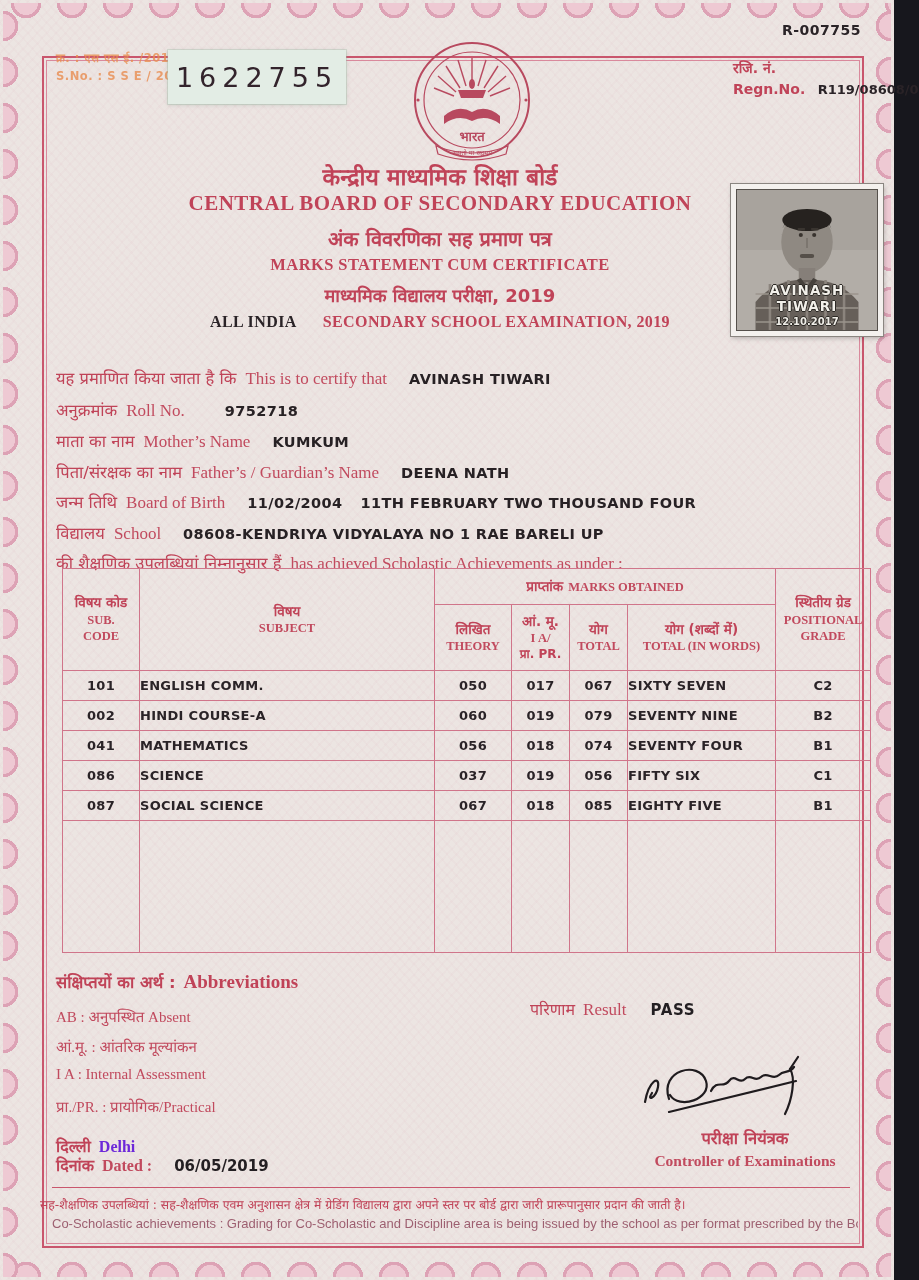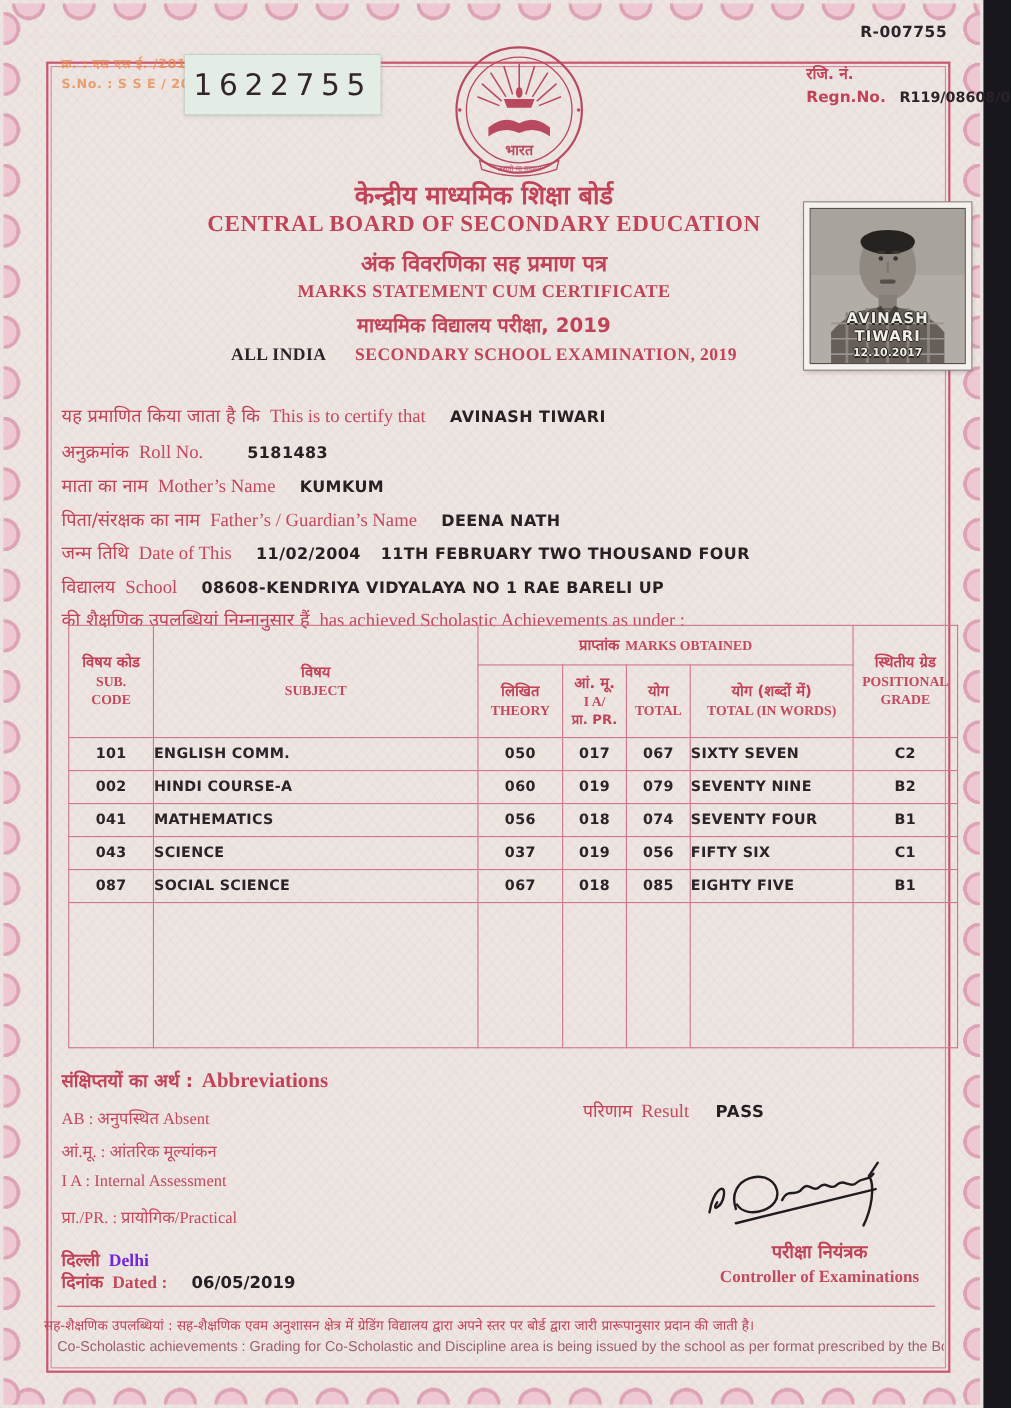--- a/index.html
+++ b/index.html
@@ -218,35 +218,35 @@
       </div>
 
       <div class="abs info-line" style="top:366px">
         <span class="hi">यह प्रमाणित किया जाता है कि</span>
         <span class="en">This is to certify that</span>
         <span class="val">AVINASH TIWARI</span>
       </div>
       <div class="abs info-line" style="top:398px">
         <span class="hi">अनुक्रमांक</span>
         <span class="en">Roll No.</span>
-        <span class="val" style="margin-left:40px">5181483</span>
+        <span class="val" style="margin-left:40px">9752718</span>
       </div>
       <div class="abs info-line" style="top:460px">
         <span class="hi">पिता/संरक्षक का नाम</span>
         <span class="en">Father’s / Guardian’s Name</span>
         <span class="val">DEENA NATH</span>
       </div>
       <div class="abs info-line" style="top:429px">
         <span class="hi">माता का नाम</span>
         <span class="en">Mother’s Name</span>
         <span class="val">KUMKUM</span>
       </div>
       <div class="abs info-line" style="top:490px">
         <span class="hi">जन्म तिथि</span>
-        <span class="en">Date of This</span>
+        <span class="en">Board of Birth</span>
         <span class="val">11/02/2004</span>
         <span class="val2">11TH FEBRUARY TWO THOUSAND FOUR</span>
       </div>
       <div class="abs info-line" style="top:521px">
         <span class="hi">विद्यालय</span>
         <span class="en">School</span>
         <span class="val">08608-KENDRIYA VIDYALAYA NO 1 RAE BARELI UP</span>
       </div>
       <div class="abs info-line" style="top:551px">
         <span class="hi">की शैक्षणिक उपलब्धियां निम्नानुसार हैं</span>
@@ -326,21 +326,21 @@
           <tr>
             <td class="c-code">041</td>
             <td class="c-subj">MATHEMATICS</td>
             <td class="c-num">056</td>
             <td class="c-num">018</td>
             <td class="c-num">074</td>
             <td class="c-words">SEVENTY FOUR</td>
             <td class="c-grade">B1</td>
           </tr>
           <tr>
-            <td class="c-code">043</td>
+            <td class="c-code">086</td>
             <td class="c-subj">SCIENCE</td>
             <td class="c-num">037</td>
             <td class="c-num">019</td>
             <td class="c-num">056</td>
             <td class="c-words">FIFTY SIX</td>
             <td class="c-grade">C1</td>
           </tr>
           <tr>
             <td class="c-code">087</td>
             <td class="c-subj">SOCIAL SCIENCE</td>

